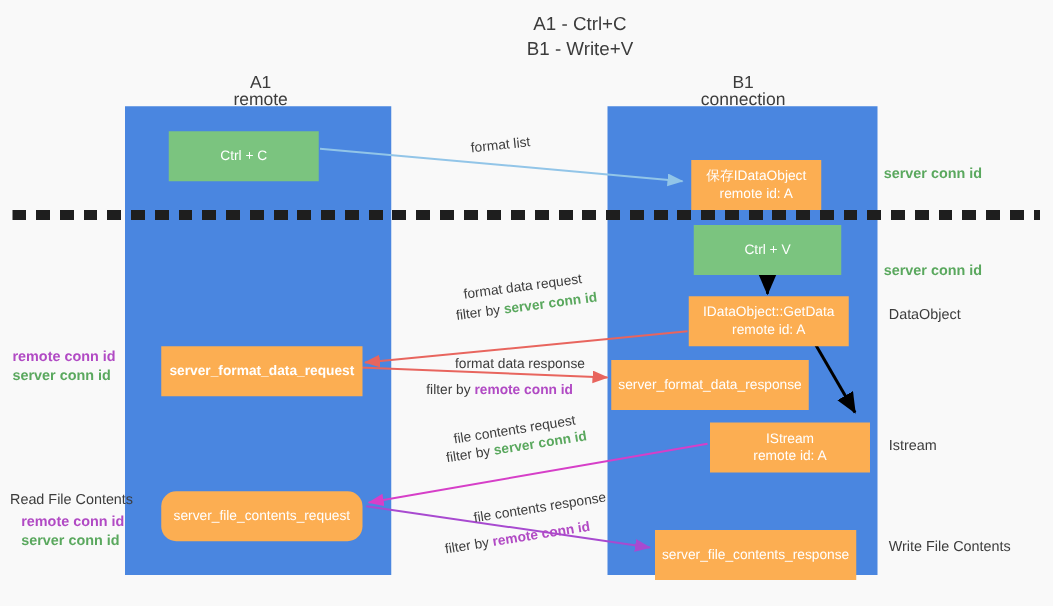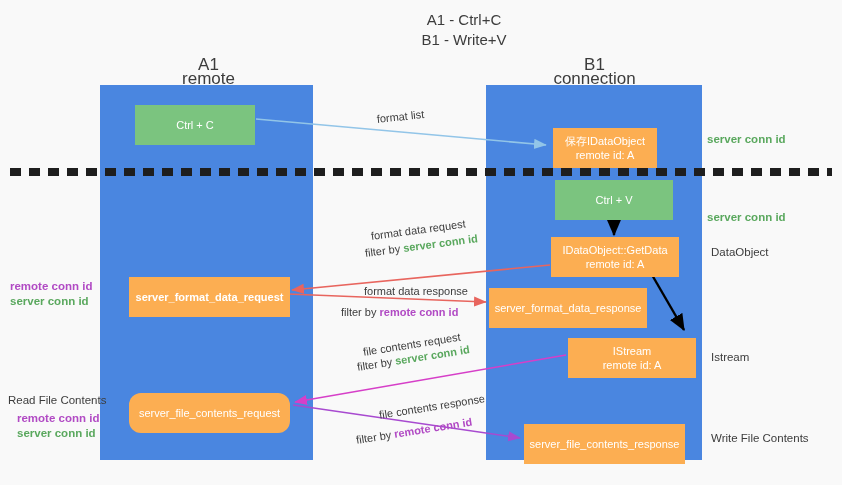--- a/index.html
+++ b/index.html
@@ -30,21 +30,21 @@
     color: #3c3c3c;
     font-size: 15px;
     line-height: 20px;
     padding-left: 43px;
   }
 
   
   .col-head {
     text-align: center;
     color: #3c3c3c;
-    font-size: 17px;
+    font-size: 14px;
     line-height: 14px;
   }
 
   
   .lane {
     background: #4a86e0;
   }
 
   
   .dash-line {

